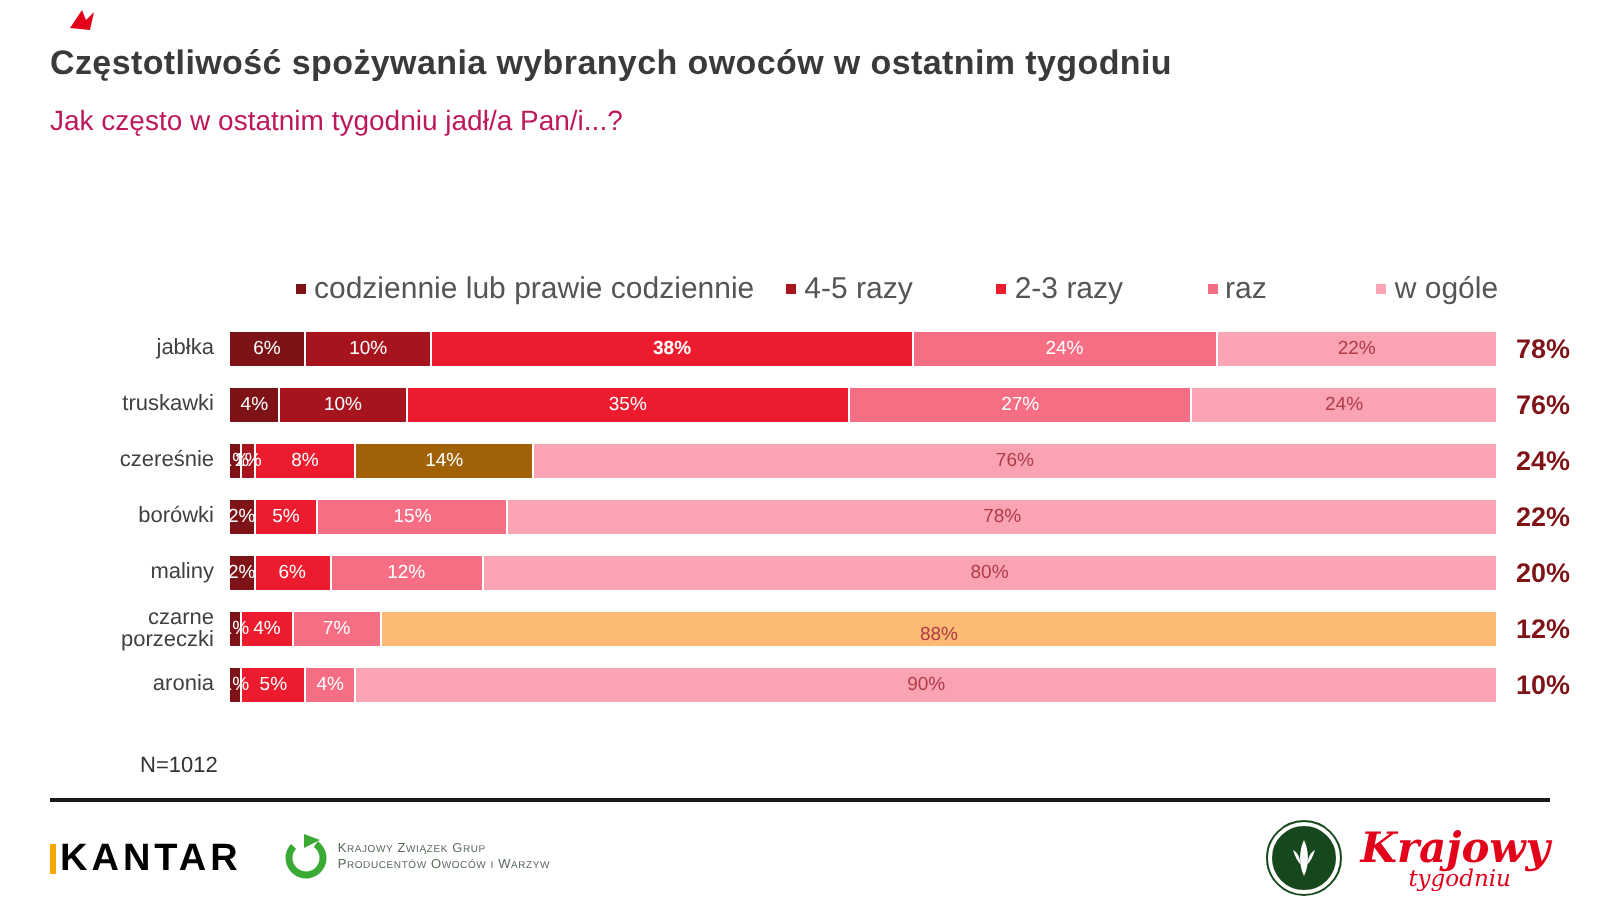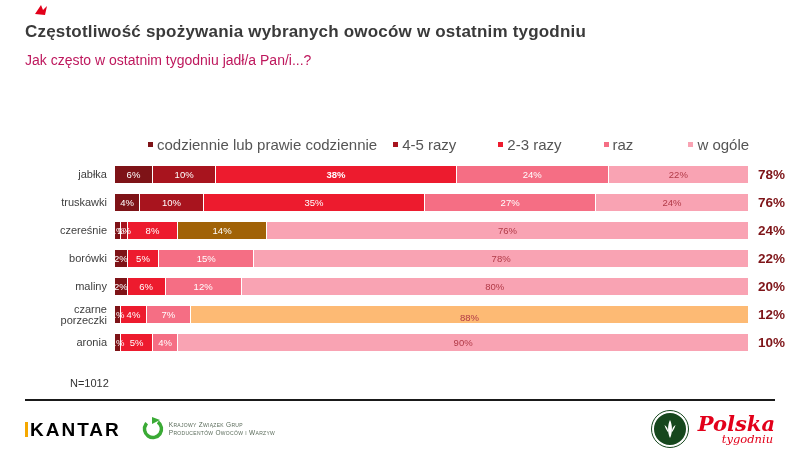--- a/index.html
+++ b/index.html
@@ -239,17 +239,17 @@
   <div class="spacer"></div>
   <div class="brand">
     <div class="brand-badge">
       <svg width="20" height="22" viewBox="0 0 20 22">
         <path d="M10 2 C7.4 7 7.4 15 10 20 C12.6 15 12.6 7 10 2" fill="#ffffff"></path>
         <path d="M4.5 7 C5.5 10.5 7 13 8.4 14.4 C8 10.8 6.8 8.2 4.5 7" fill="#ffffff"></path>
         <path d="M15.5 7 C14.5 10.5 13 13 11.6 14.4 C12 10.8 13.2 8.2 15.5 7" fill="#ffffff"></path>
       </svg>
     </div>
     <div class="brand-words">
-      <div class="brand-title">Polska</div>
+      <div class="brand-title">Krajowy</div>
       <div class="brand-sub">tygodniu</div>
     </div>
   </div>
 </div>
 
 </body></html>

